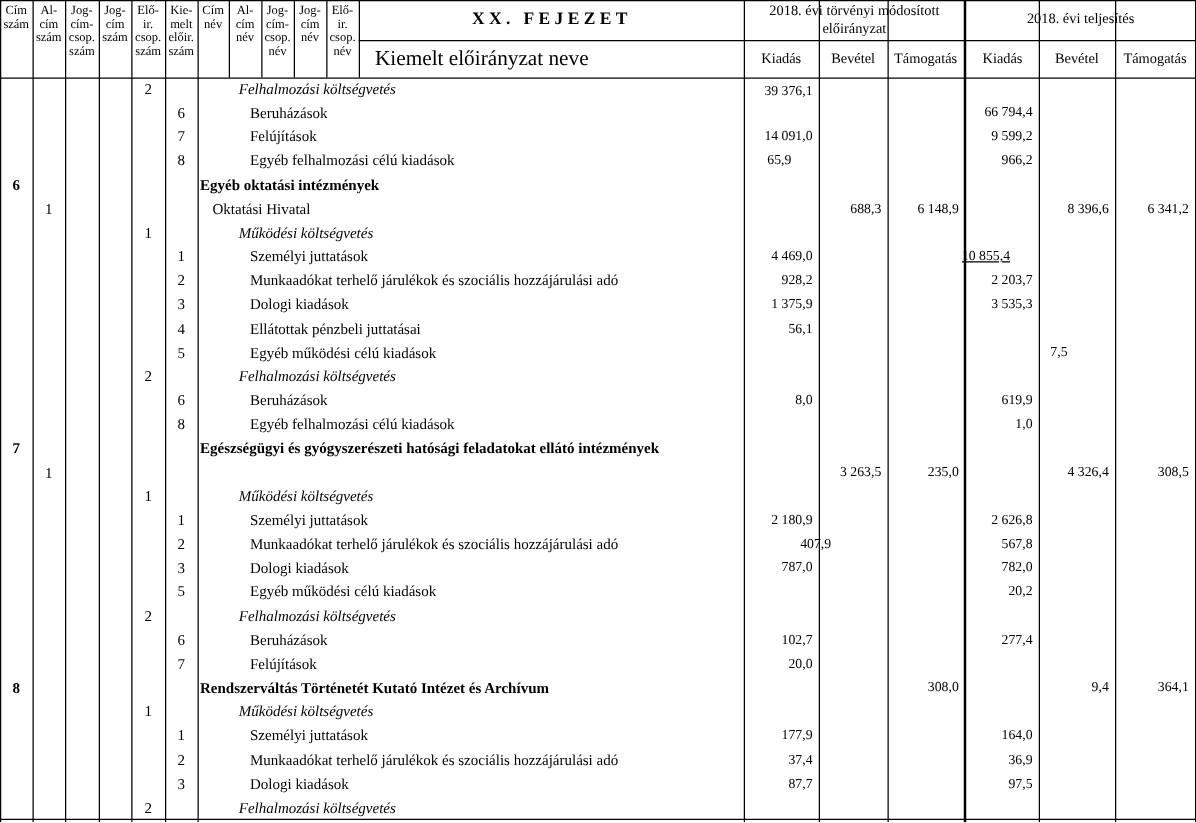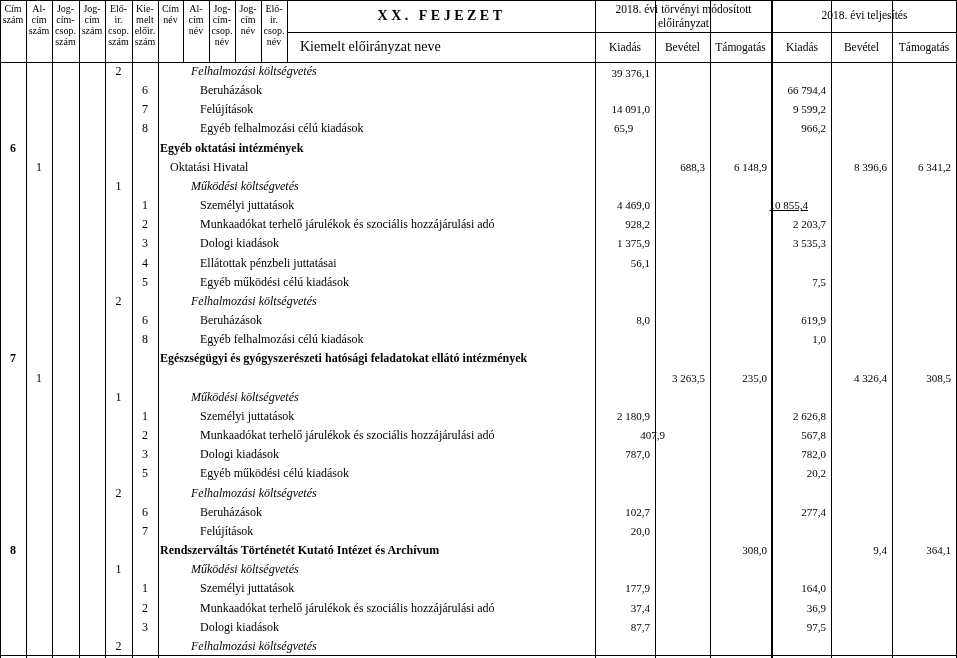--- a/index.html
+++ b/index.html
@@ -5,21 +5,21 @@
   html,body{margin:0;padding:0;background:#fff;}
   #canvas{
     position:relative;width:957px;height:658px;background:#ffffff;
     font-family:"Liberation Serif", serif;color:#000;overflow:hidden;
   }
   .vline,.hline{position:absolute;background:#000;}
   .cell{position:absolute;white-space:nowrap;}
   .hdr-small{font-size:10px;line-height:11px;text-align:center;white-space:pre-line;}
   .hdr-group{font-size:11.5px;text-align:center;}
   .chapter{font-size:14px;font-weight:bold;letter-spacing:3.5px;text-align:center;line-height:32px;}
-  .kiemelt-label{font-size:14px;line-height:30px;}
+  .kiemelt-label{font-size:17px;line-height:30px;}
   .subcol{font-size:11.5px;text-align:center;line-height:30px;}
   .row-num{font-size:12px;text-align:center;line-height:19px;}
   .row-name{font-size:12px;line-height:19px;}
   .row-val{font-size:11px;text-align:right;line-height:19px;}
   .b{font-weight:bold;}
   .i{font-style:italic;}
 </style>
 </head>
 <body>
 
@@ -110,21 +110,21 @@
     <div class="cell row-val" style="left: 774px; top: 215.288px; width: 52px;">2 203,7</div>
     <div class="cell row-num" style="left: 132px; top: 234.449px; width: 26px; height: 19.161px;">3</div>
     <div class="cell row-name" style="left: 200px; top: 234.449px;">Dologi kiadások</div>
     <div class="cell row-val" style="left: 597px; top: 234.449px; width: 53px;">1 375,9</div>
     <div class="cell row-val" style="left: 774px; top: 234.449px; width: 52px;">3 535,3</div>
     <div class="cell row-num" style="left: 132px; top: 253.61px; width: 26px; height: 19.161px;">4</div>
     <div class="cell row-name" style="left: 200px; top: 253.61px;">Ellátottak pénzbeli juttatásai</div>
     <div class="cell row-val" style="left: 597px; top: 253.61px; width: 53px;">56,1</div>
     <div class="cell row-num" style="left: 132px; top: 272.771px; width: 26px; height: 19.161px;">5</div>
     <div class="cell row-name" style="left: 200px; top: 272.771px;">Egyéb működési célú kiadások</div>
-    <div class="cell row-val" style="left: 774px; top: 272.771px; width: 52px;">7,5</div>
+    <div class="cell row-val" style="left: 774px; top: 272.771px; width: 52px; padding-left: 28px;">7,5</div>
     <div class="cell row-num" style="left: 105px; top: 291.932px; width: 27px; height: 19.161px;">2</div>
     <div class="cell row-name i" style="left: 191px; top: 291.932px;">Felhalmozási költségvetés</div>
     <div class="cell row-num" style="left: 132px; top: 311.093px; width: 26px; height: 19.161px;">6</div>
     <div class="cell row-name" style="left: 200px; top: 311.093px;">Beruházások</div>
     <div class="cell row-val" style="left: 597px; top: 311.093px; width: 53px;">8,0</div>
     <div class="cell row-val" style="left: 774px; top: 311.093px; width: 52px;">619,9</div>
     <div class="cell row-num" style="left: 132px; top: 330.254px; width: 26px; height: 19.161px;">8</div>
     <div class="cell row-name" style="left: 200px; top: 330.254px;">Egyéb felhalmozási célú kiadások</div>
     <div class="cell row-val" style="left: 774px; top: 330.254px; width: 52px;">1,0</div>
     <div class="cell row-num b" style="left: 0px; top: 349.415px; width: 26px; height: 19.161px;">7</div>

